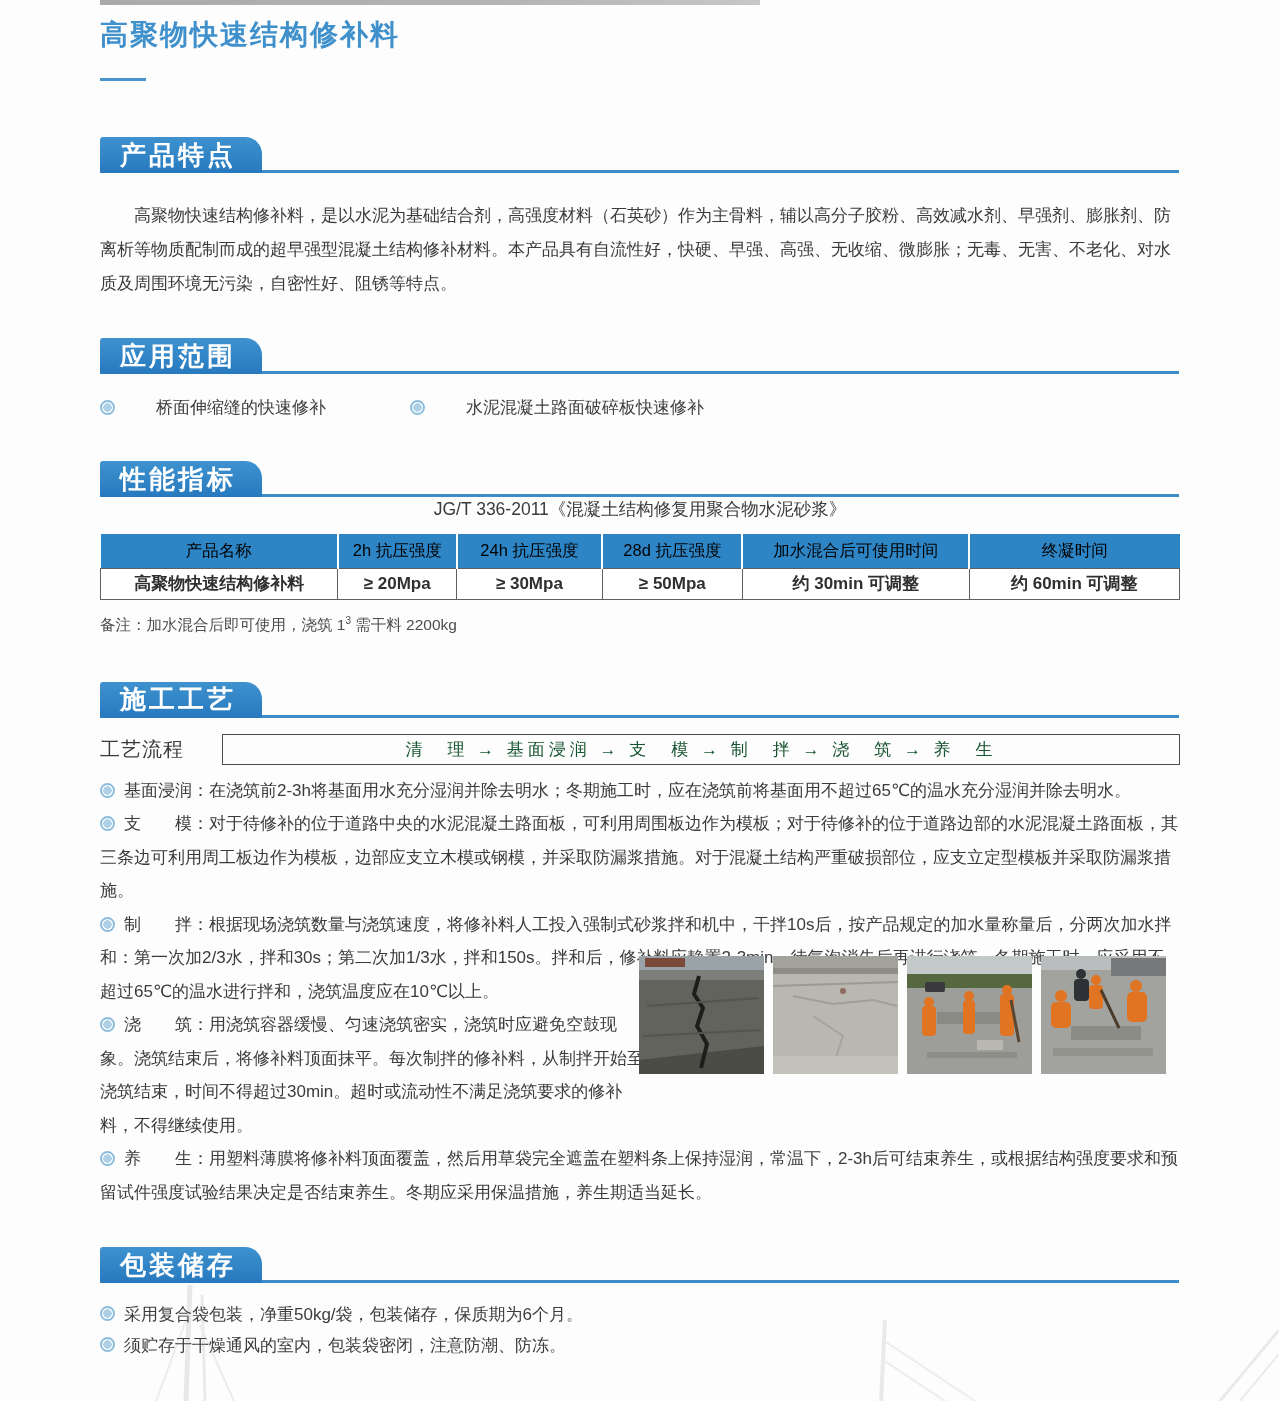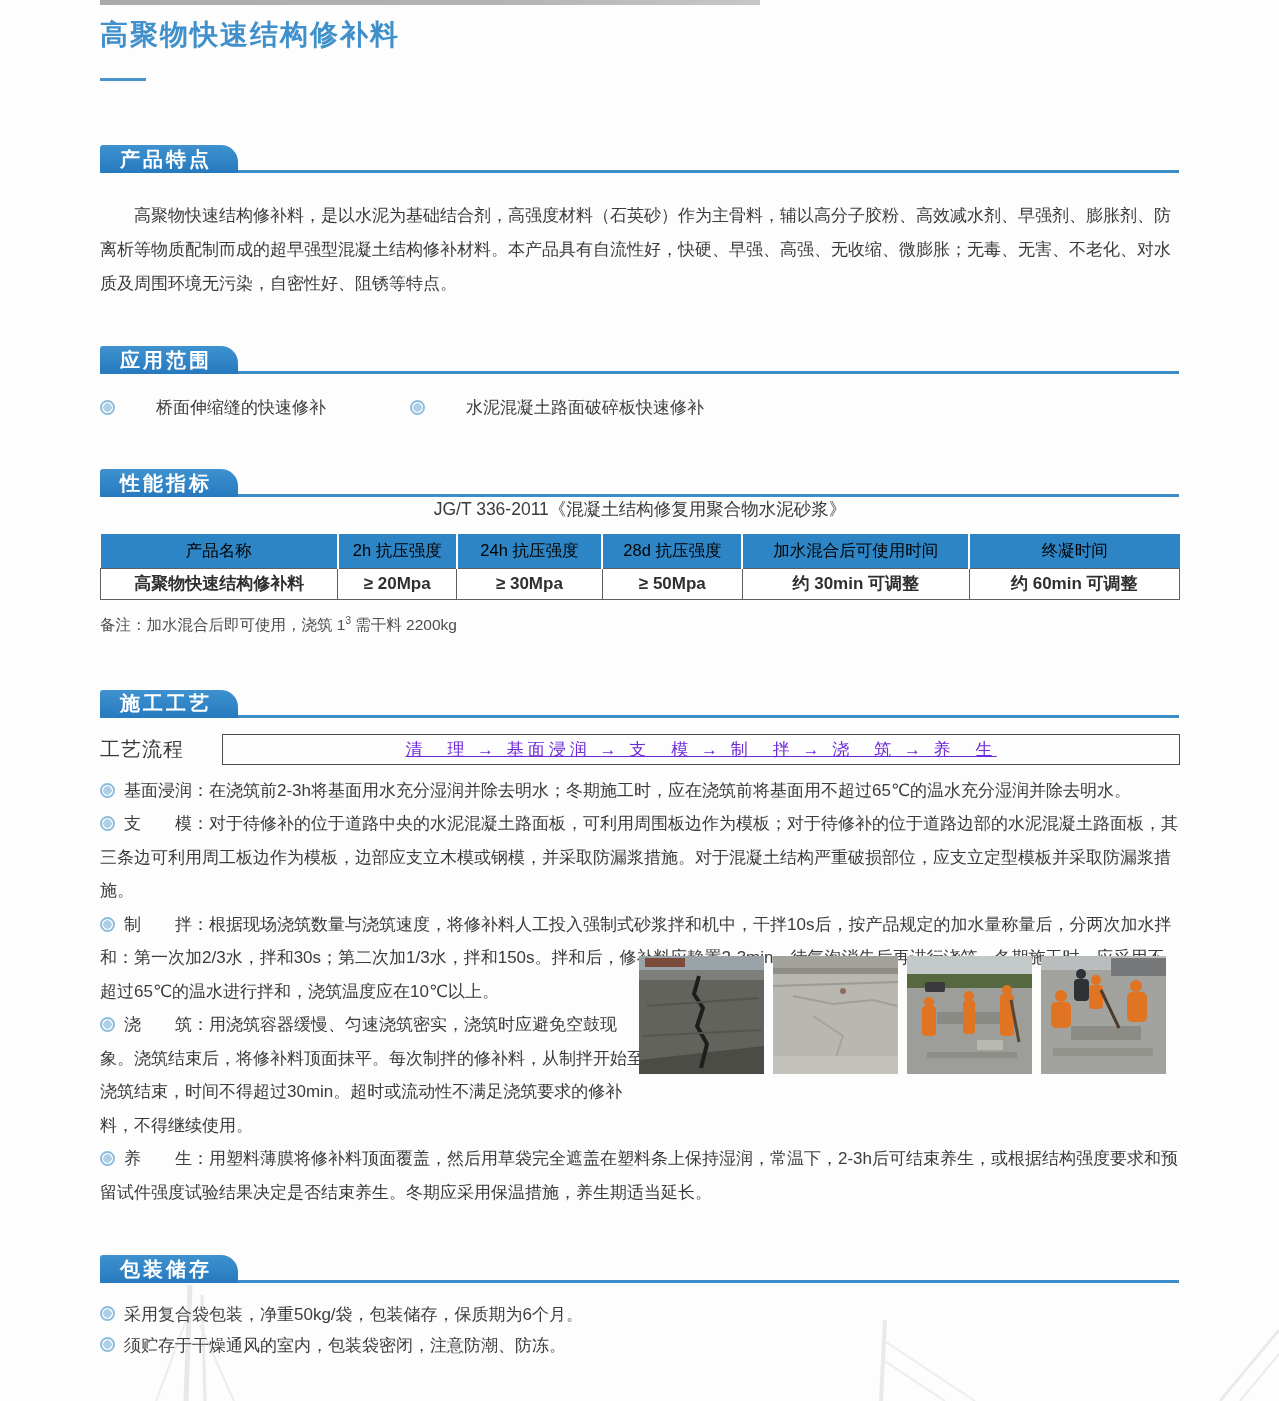--- a/index.html
+++ b/index.html
@@ -7,23 +7,23 @@
   body { font-family:"Liberation Sans","DejaVu Sans",sans-serif; color:#3c3c3c; }
   .page { position:relative; width:1279px; height:1401px; background:#fdfdfd; padding:0 99px 0 100px; overflow:hidden; }
 
   .crop-artifact { position:absolute; top:0; left:100px; width:660px; height:5px;
     background:linear-gradient(90deg,#8f8f8f,#9b9b9b 60%,#b5b5b5); opacity:.75; }
 
   .doc-title { padding-top:16px; font-size:28px; font-weight:bold; color:#3f90cb; letter-spacing:2px; }
   .title-dash { width:46px; height:3px; background:#4a94cc; margin-top:24px; }
 
   .section-head { position:relative; border-bottom:3px solid #3e8cc7; margin-right:1px; height:36px; }
-  .tab { position:absolute; bottom:-3px; left:0; display:inline-flex; align-items:center; height:28px;
+  .tab { position:absolute; bottom:-3px; left:0; display:inline-flex; align-items:center; height:36px;
     padding:0 26px 0 20px; background:linear-gradient(180deg,#3f92cf,#2679be);
-    color:#ffffff; font-size:20px; font-weight:bold; letter-spacing:3px;
+    color:#ffffff; font-size:26px; font-weight:bold; letter-spacing:3px;
     border-radius:3px 17px 0 3px; }
 
   .para { margin-top:26px; font-size:17px; line-height:34px; text-indent:2em; color:#3b3b3b; }
 
   .blt { display:inline-block; width:15px; height:15px; border-radius:50%;
     border:2px solid #8cbcdc; background:radial-gradient(circle,#aed0e6 0 4px,#ffffff 4.5px);
     vertical-align:-2px; margin-right:9px; flex:none; }
 
   .app-row { display:flex; margin-top:22px; font-size:17px; }
   .app-item { display:flex; align-items:center;gap:32px; }
@@ -40,21 +40,21 @@
   .c0{width:22%;} .c1{width:11%;} .c2{width:13.5%;} .c3{width:13%;} .c4{width:21%;} .c5{width:19.5%;}
 
   .note { margin-top:15px; font-size:15.5px; color:#4d4d4d; }
   .note sup { font-size:10px; }
 
   .process-body { position:relative; }
   .flow-row { display:flex; align-items:center; margin-top:16px; }
   .flow-label { font-size:20px; color:#3b3b3b; letter-spacing:1px; flex:none; }
   .flow-box { flex:1; margin-left:38px; border:1px solid #4d4d4d; height:31px;
     display:flex; align-items:center; justify-content:center;
-    font-size:17px; color:#6d28d9; letter-spacing:4px; font-weight:500;text-decoration:underline; }
+    font-size:17px; color:#14532d; letter-spacing:4px; font-weight:500; }
 
   .steps { margin-top:9px; }
   .step { font-size:17px; line-height:33.5px; color:#3b3b3b; }
   .step.narrow { max-width:548px; }
 
   .photos { position:absolute; top:222px; right:14px; display:flex; gap:9px; }
   .photo { width:125px; height:118px; overflow:hidden; }
   .photo svg { display:block; }
 
   .list { margin-top:16px; }

